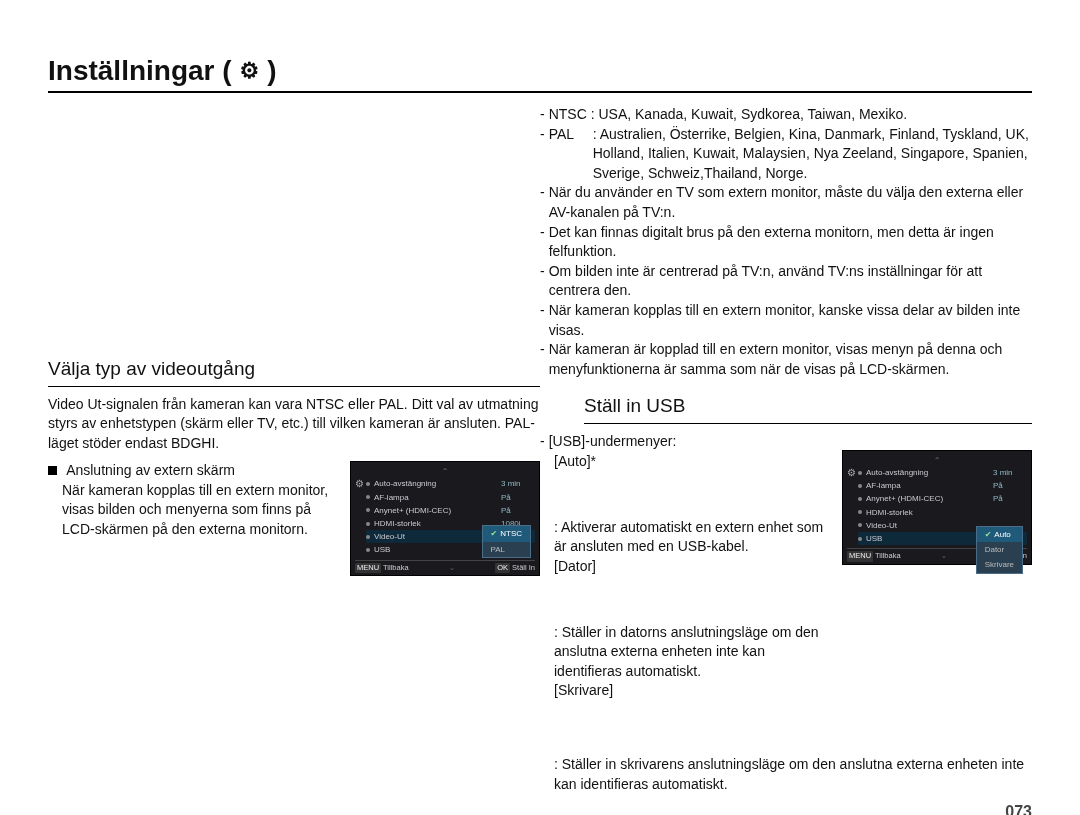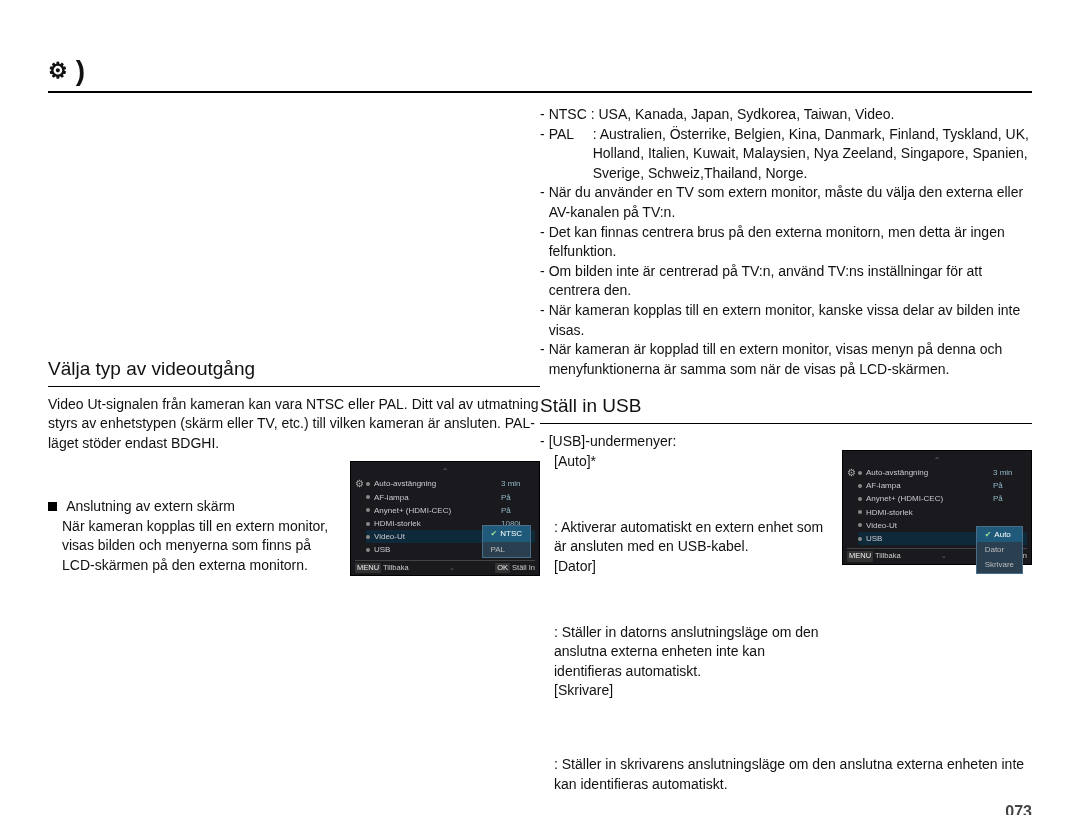--- a/index.html
+++ b/index.html
@@ -43,21 +43,21 @@
     margin: 4px 0 8px 0;
   }
   .para { margin: 6px 0; }
   .indent { padding-left: 14px; }
   .row-with-screen {
     display: flex;
     gap: 12px;
     align-items: flex-start;
     margin-top: 8px;
   }
-  .row-text { flex: 1; margin-top: 36px; }
+  .row-text { flex: 1; }
   .square { display:inline-block; width:9px; height:9px; background:#000; margin-right:6px; vertical-align: 0px; }
   .bullet-item { display:flex; gap:4px; }
   .bullet-item .mark { flex: 0 0 auto; }
   .def-row { display:flex; gap:4px;flex-direction:column; }
   .def-key { flex: 0 0 62px; }
   .def-key.wide { flex: 0 0 70px; }
   
   .cam-menu {
     width: 180px;
     background: #1a1a1e;
@@ -126,20 +126,21 @@
   .illus-labels div { white-space:nowrap; }
   .page-num { text-align:right; font-size:16px; font-weight:700; color:#444; margin-top:6px;}
   .gearicon-outer { display:inline-block; font-size:22px; vertical-align:-2px; }
 </style>
 </head>
 <body>
 
 <div class="page">
 
   <div class="page-title">
+    <span>Inställningar (</span>
     <span class="gearicon-outer">⚙</span>
     <span>)</span>
   </div>
 
   <div class="columns">
 
     <div class="col">
       <div class="subheading">Välja typ av videoutgång</div>
       <div class="para">Video Ut-signalen från kameran kan vara NTSC eller PAL. Ditt val av utmatning styrs av enhetstypen (skärm eller TV, etc.) till vilken kameran är ansluten. PAL-läget stöder endast BDGHI.</div>
 
@@ -207,55 +208,55 @@
         </div>
       </div>
 
     </div>
 
     <div class="col">
       <div class="bullet-item">
         <span class="mark">-</span>
         <div>
           <span>NTSC</span>
-          <span>: USA, Kanada, Japan, Sydkorea, Taiwan, Video.</span>
+          <span>: USA, Kanada, Kuwait, Sydkorea, Taiwan, Mexiko.</span>
         </div>
       </div>
       <div class="bullet-item">
         <span class="mark">-</span>
         <div style="display:flex; gap:0;">
           <span style="flex:0 0 44px;">PAL</span>
           <span>: Australien, Österrike, Belgien, Kina, Danmark, Finland, Tyskland, UK, Holland, Italien, Kuwait, Malaysien, Nya Zeeland, Singapore, Spanien, Sverige, Schweiz,Thailand, Norge.</span>
         </div>
       </div>
 
       <div id="right-notes">
           <div class="bullet-item">
             <span class="mark">-</span>
             <span>När du använder en TV som extern monitor, måste du välja den externa eller AV-kanalen på TV:n.</span>
           </div>
           <div class="bullet-item">
             <span class="mark">-</span>
-            <span>Det kan finnas centrera brus på den externa monitorn, men detta är ingen felfunktion.</span>
+            <span>Det kan finnas digitalt brus på den externa monitorn, men detta är ingen felfunktion.</span>
           </div>
           <div class="bullet-item">
             <span class="mark">-</span>
             <span>Om bilden inte är centrerad på TV:n, använd TV:ns inställningar för att centrera den.</span>
           </div>
           <div class="bullet-item">
             <span class="mark">-</span>
             <span>När kameran kopplas till en extern monitor, kanske vissa delar av bilden inte visas.</span>
           </div>
           <div class="bullet-item">
             <span class="mark">-</span>
             <span>När kameran är kopplad till en extern monitor, visas menyn på denna och menyfunktionerna är samma som när de visas på LCD-skärmen.</span>
           </div>
         </div>
 
-      <div class="subheading" style="margin-top:14px;">Ställ in USB</div>
+      <div class="subheading" style="margin-top:14px;margin-left:44px;">Ställ in USB</div>
 
       <div style="display:flex; gap:14px; align-items:flex-start;">
         <div style="flex:1;">
           <div class="bullet-item">
             <span class="mark">-</span>
             <span>[USB]-undermenyer:</span>
           </div>
           <div id="usb-defs" class="indent">
               <div class="def-row">
                 <span class="def-key">[Auto]*</span>

